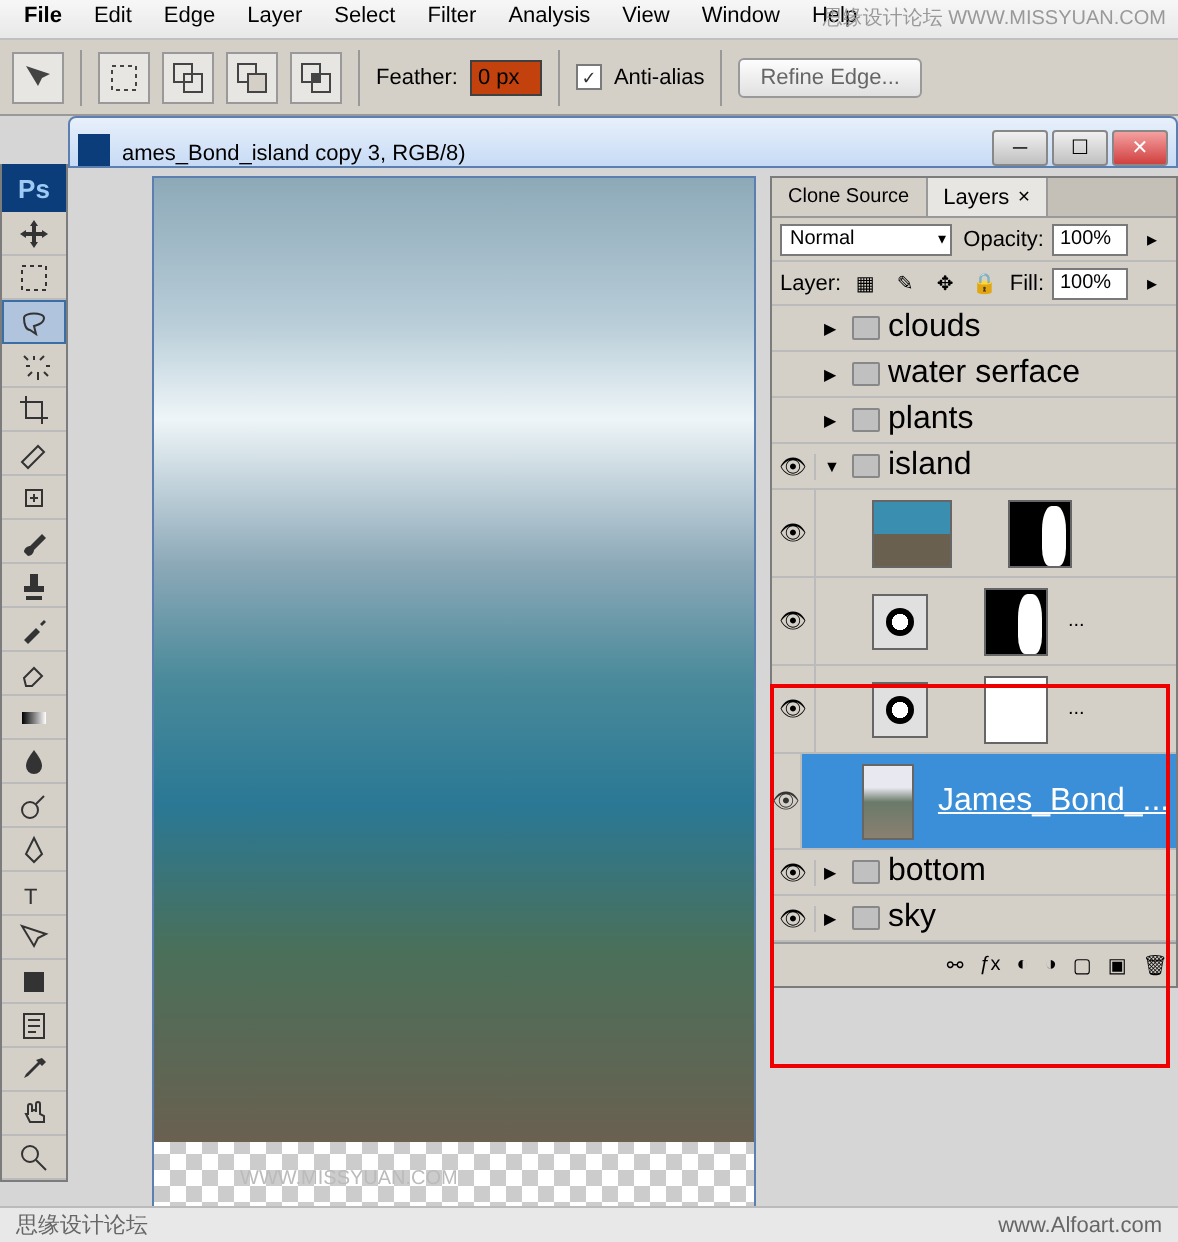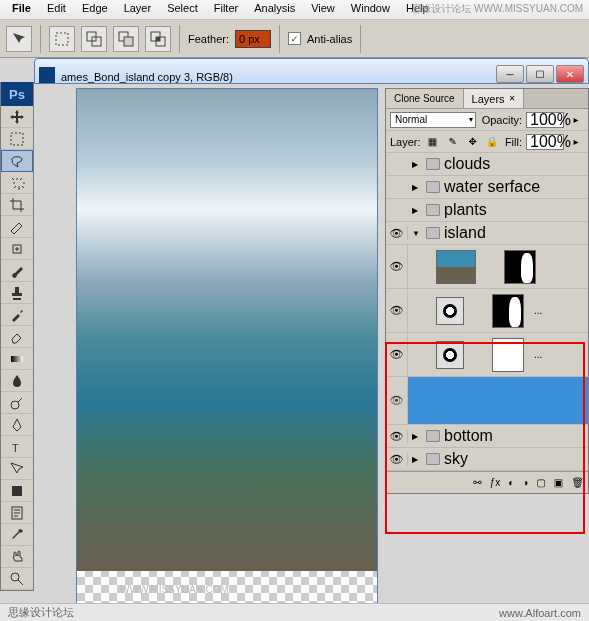--- a/index.html
+++ b/index.html
@@ -32,21 +32,21 @@
 .canvas{position:absolute;left:76px;top:30px;width:302px;height:517px;background:#fff;border:1px solid #5a7fb0;background-image:linear-gradient(45deg,#ccc 25%,transparent 25%,transparent 75%,#ccc 75%),linear-gradient(45deg,#ccc 25%,transparent 25%,transparent 75%,#ccc 75%);background-size:16px 16px;background-position:0 0,8px 8px}
 .canvas .img{width:100%;height:482px;background:linear-gradient(#8da9b8 0%,#b8cdd8 15%,#eef5f8 25%,#8da9b8 40%,#4a8a9a 52%,#2a7895 65%,#4a705a 80%,#6a6050 100%)}
 .panels{position:absolute;right:0;top:30px;width:204px;background:#d4d0c8;border:1px solid #7c7c7c}
 .ptabs{height:20px;display:flex;background:#c4c0b8;border-bottom:1px solid #999}
 .ptab{padding:3px 8px;font-size:10px;background:#d4d0c8;border-right:1px solid #999;display:flex;align-items:center}
 .ptab.active{background:#e8e6e2}
 .ptab .x{margin-left:4px;font-size:8px}
 .prow{height:22px;display:flex;align-items:center;padding:0 4px;gap:4px;border-bottom:1px solid #bbb}
 .select{background:#fff;border:1px solid #7a7a7a;padding:1px 14px 1px 4px;font-size:10px;position:relative;height:16px;display:flex;align-items:center}
 .select::after{content:"▾";position:absolute;right:2px;font-size:8px}
-.pctfield{background:#fff;border:1px solid #7a7a7a;width:38px;height:16px;display:flex;align-items:center;padding:0 3px;font-size:16px}
+.pctfield{background:#fff;border:1px solid #7a7a7a;width:38px;height:16px;display:flex;align-items:center;padding:0 3px;font-size:10px}
 .ibtn{width:16px;height:16px;display:flex;align-items:center;justify-content:center;font-size:10px}
 .layerlist{max-height:430px;overflow:hidden}
 .lrow{display:flex;align-items:center;min-height:22px;border-bottom:1px solid #bbb}
 .eye{width:22px;height:100%;border-right:1px solid #bbb;display:flex;align-items:center;justify-content:center;font-size:11px}
 .lbody{flex:1;display:flex;align-items:center;padding:2px 4px;gap:4px}
 .arrow{font-size:8px;width:10px}
 .folder{width:14px;height:12px;background:#c0c0c0;border:1px solid #888;border-radius:1px}
 .lname{font-size:16px}
 .thumb{width:40px;height:34px;background:#fff;border:1px solid #666}
 .thumb.ocean{background:linear-gradient(#3a8fb0 50%,#6a6050 50%)}
@@ -113,20 +113,21 @@
         <rect x="6" y="6" width="4" height="4" fill="#444"></rect>
       </svg>
     </div>
   <div class="sep"></div>
   <span class="lbl">Feather:</span>
   <div class="numfield">0 px</div>
   <div class="sep"></div>
   <div class="chk">✓</div>
   <span class="lbl">Anti-alias</span>
   <div class="sep"></div>
+  <div class="obtn">Refine Edge...</div>
 </div>
 
 <div class="workspace">
   <div class="docwin">
     <div class="titlebar">
       <div class="ticon"></div>
       <div class="ttext">ames_Bond_island copy 3, RGB/8)</div>
       <div class="winbtns">
         <div class="winbtn min">─</div>
         <div class="winbtn max">☐</div>
@@ -342,20 +343,24 @@
         <div class="eye">👁</div>
         <div class="lbody" style="padding-left:28px">
             <div class="adj"></div>
             <div style="width:20px"></div>
             <div class="mask"></div>
             <span class="dots">...</span>
           </div>
       </div>
       <div class="lrow selrow" style="height:48px">
         <div class="eye" style="background:#d4d0c8;color:#333">👁</div>
+        <div class="lbody">
+            <div class="islandthumb"></div>
+            <span class="lname" style="margin-left:8px">James_Bond_...</span>
+          </div>
       </div>
       <div class="lrow">
         <div class="eye">👁</div>
         <div class="lbody">
             <span class="arrow">▶</span>
             <div class="folder"></div>
             <span class="lname">bottom</span>
           </div>
       </div>
       <div class="lrow">

